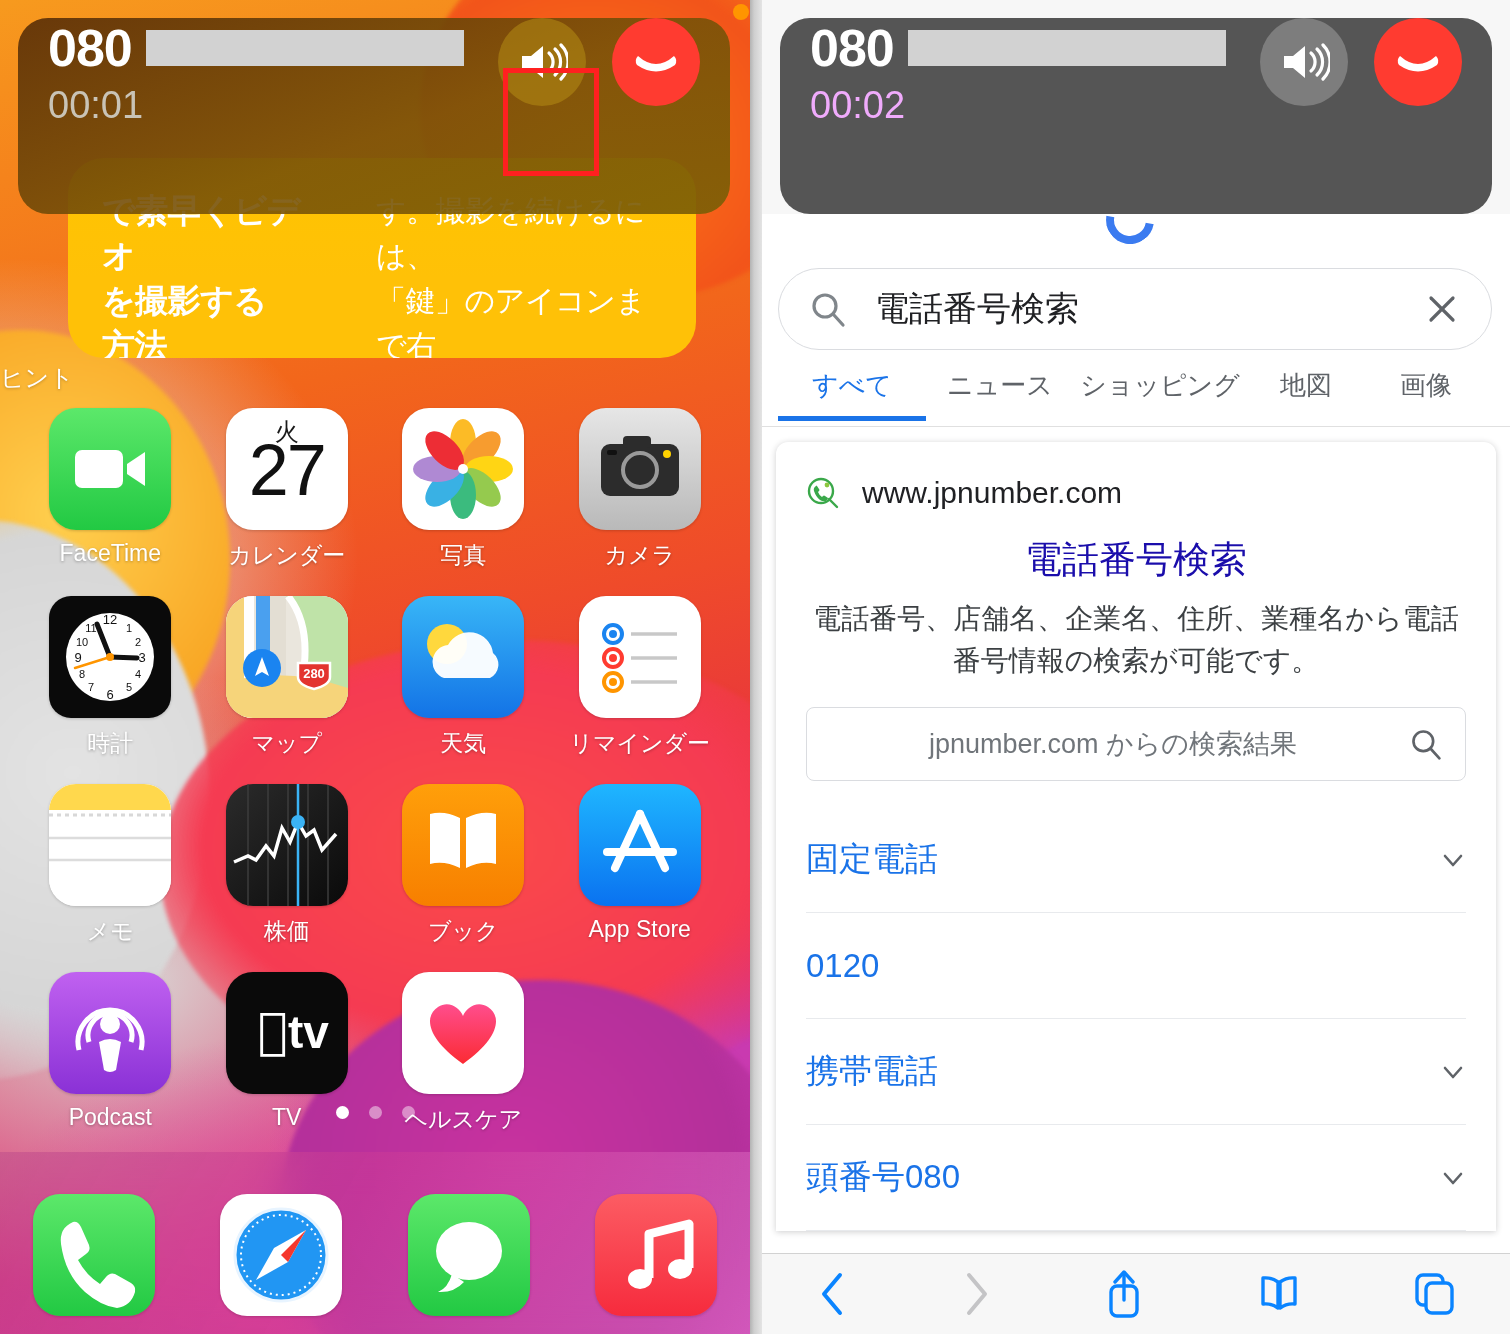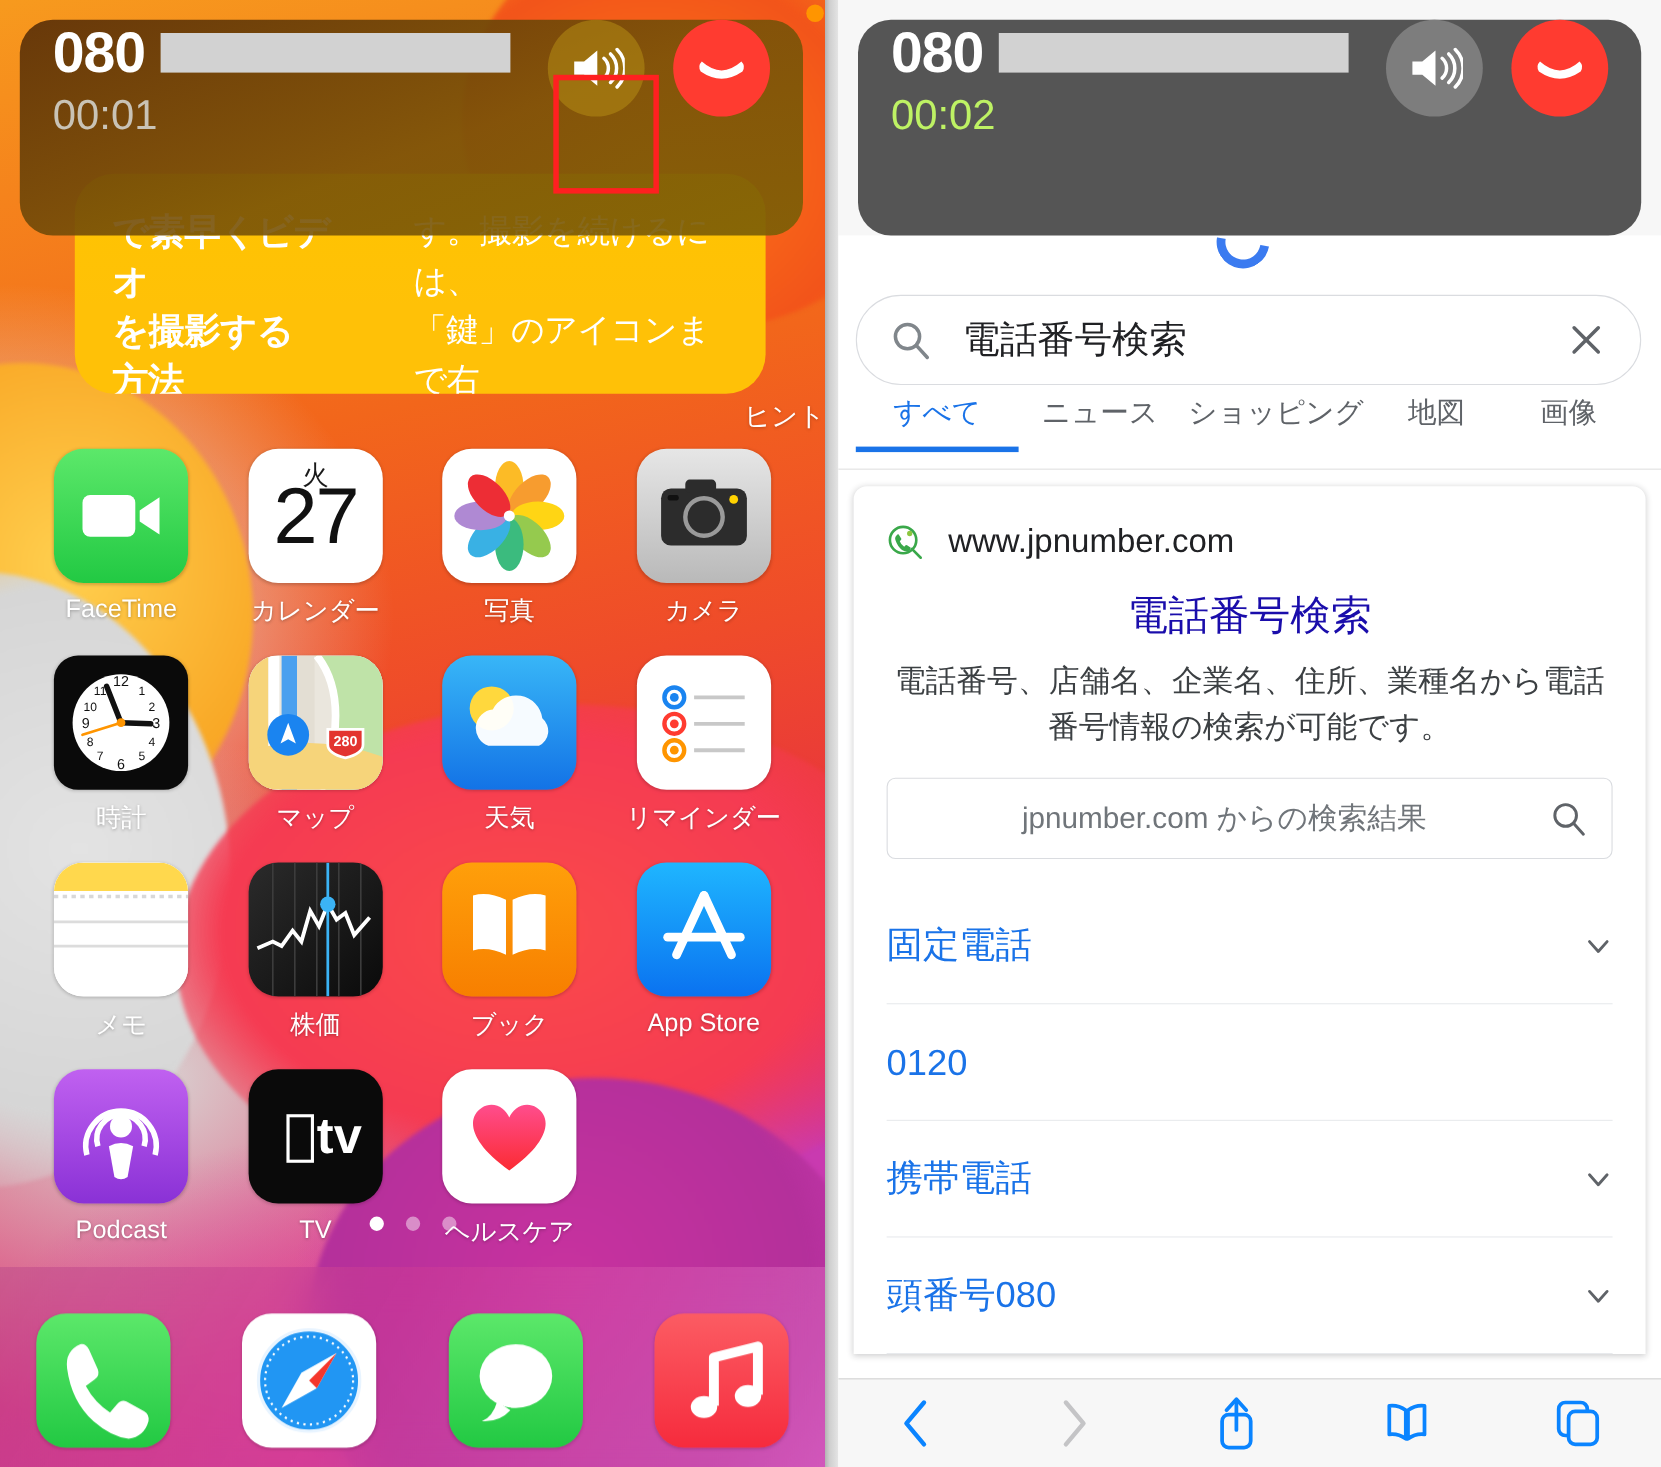--- a/index.html
+++ b/index.html
@@ -59,21 +59,21 @@
   }
   .tips-cols { display: flex; padding: 30px 34px 0 34px; gap: 44px; }
   .tips-col-left { width: 230px; }
   .tips-col-right { flex: 1; }
   .tips-line {
     color: #ffffff; font-weight: bold; font-size: 33px; line-height: 45px;
     letter-spacing: -0.5px;
   }
   .tips-line.r { font-weight: normal; font-size: 30px; line-height: 45px; }
   .tips-label {
-    position: absolute; left: 0; top: 362px; width: 750px; text-align: right;
+    position: absolute; left: 0; top: 362px; width: 750px; text-align: left;
     color: #ffffff; font-size: 24px; z-index: 5;
     text-shadow: 0 1px 3px rgba(0,0,0,0.25);
   }
 
   
   .app-grid {
     position: absolute; left: 0; top: 408px; width: 750px;
     display: grid; grid-template-columns: repeat(4, 1fr);
     row-gap: 25px; padding: 0 22px; z-index: 6;
   }
@@ -149,21 +149,21 @@
     border-right-color: transparent; transform: rotate(-35deg);
   }
 
   .search-bar {
     position: absolute; left: 16px; top: 268px; width: 714px; height: 82px;
     border: 1.5px solid #dadce0; border-radius: 41px; background:#ffffff;
     display: flex; align-items: center; padding: 0 30px; gap: 28px;
   }
   .search-text { font-size: 34px; color: #202124; flex: 1; }
   .tabs-row {
-    position: absolute; left: 16px; top: 350px; width: 730px; height: 62px;
+    position: absolute; left: 16px; top: 360px; width: 730px; height: 62px;
     display: flex; align-items: flex-start; gap: 0;
   }
   .tab { font-size: 26px; color: #5f6368; padding: 8px 0 18px 0; text-align:center; position:relative; }
   .tab.active { color:#1a73e8; }
   .tab.active::after {
     content:""; position:absolute; left:0; right:0; bottom:0; height:5px; background:#1a73e8;
   }
   .tabs-underline {
     position:absolute; left:0; top:426px; width:748px; height:1px; background:#e0e0e0;
   }
@@ -210,21 +210,21 @@
   }
   .call-banner.right-banner {
     left: 18px; top: 18px; width: 712px; height: 196px;
     background: #555555;
   }
   .call-info { flex: 1; }
   .call-number-row { display: flex; align-items: center; gap: 14px; }
   .call-number { color:#ffffff; font-size: 52px; font-weight: bold; letter-spacing: -1px; }
   .call-redact { width: 318px; height: 36px; background:#d2d2d2; }
   .call-timer { margin-top: 6px; color: #c9c3b6; font-size: 38px; }
-  .right-banner .call-timer { color: #bef264; }
+  .right-banner .call-timer { color: #f0abfc; }
   .call-btn {
     width: 88px; height: 88px; border-radius: 50%;
     display: flex; align-items: center; justify-content: center; flex: none;
   }
   .btn-speaker-left { background: rgba(180,140,20,0.55); }
   .btn-speaker-right { background: #7d7d7d; }
   .btn-end { background: #ff3b30; margin-left: 26px; }
   .highlight-box {
     position: absolute; left: 503px; top: 68px; width: 96px; height: 108px;
     border: 5px solid #ff2020; z-index: 60;

